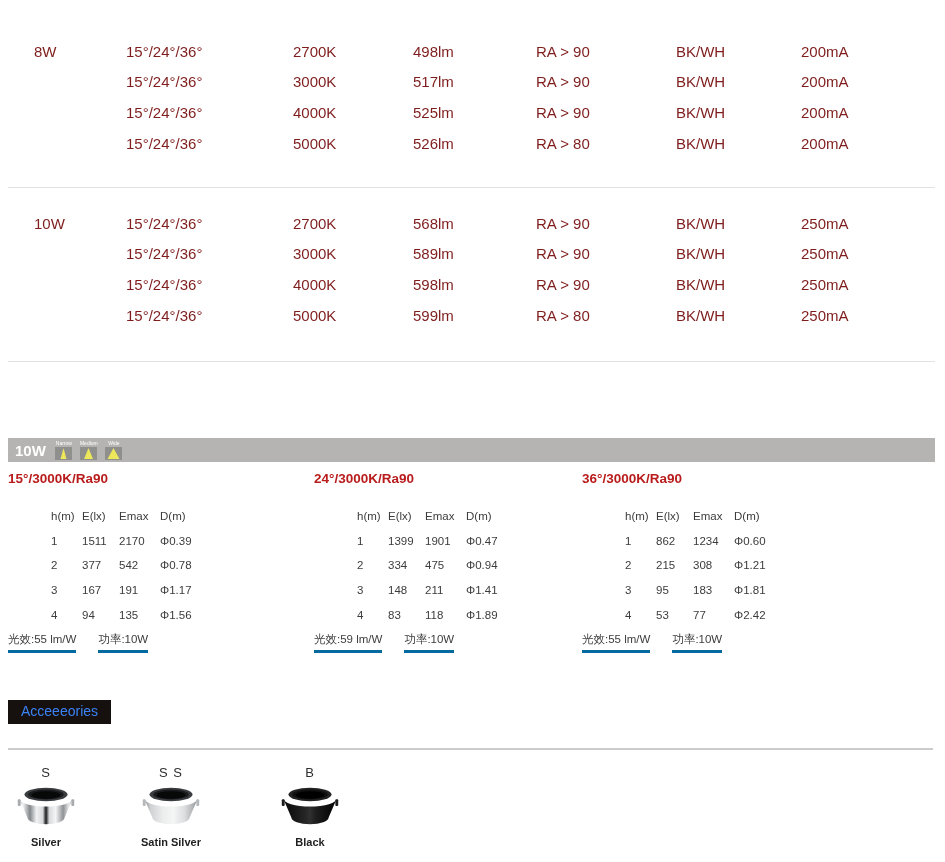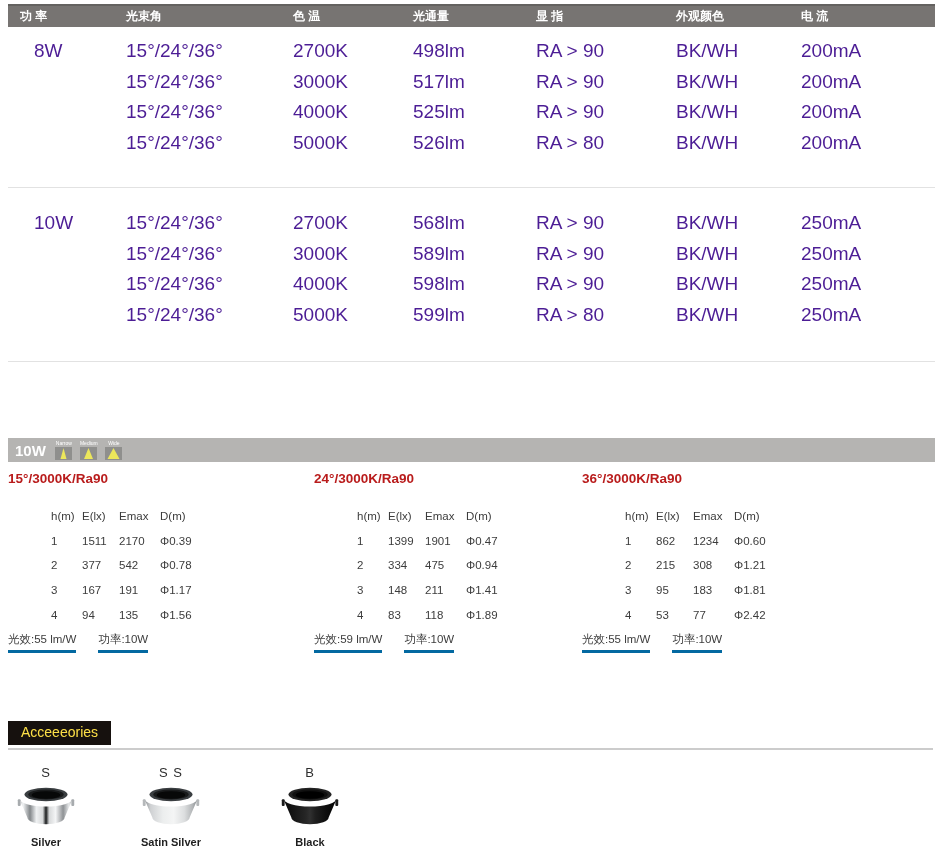--- a/index.html
+++ b/index.html
@@ -7,21 +7,21 @@
          font-family:"Liberation Sans", sans-serif; overflow:hidden;}
 
   
   .spec-header {position:absolute; left:8px; top:4px; width:915px; height:21px;
     background:#777472; border-top:2px solid #646260;
     display:grid; grid-template-columns:106px 167px 120px 123px 140px 125px 1fr;
     align-items:center; padding-left:12px; color:#ffffff; font-size:12px; font-weight:bold;
     box-sizing:content-box;}
   .spec-group {position:absolute; left:8px; width:915px; padding-left:12px;
     display:grid; grid-template-columns:106px 167px 120px 123px 140px 125px 1fr;
-    grid-auto-rows:30.6px; align-items:center; color:#4c1d95; font-size:19px;}
+    grid-auto-rows:30.6px; align-items:center; color:#7f1d1d; font-size:15px;}
   #group-8w {top:36px;} #group-10w {top:208px;}
   .power-cell {padding-left:14px;}
   .divider {position:absolute; left:8px; width:927px; border-top:1px solid #e2e2e2; height:0;}
   #divider-1 {top:187px;} #divider-2 {top:361px;}
 
   
   .banner {position:absolute; left:8px; top:438px; width:927px; height:24px;
     background:#b5b4b2; display:flex; align-items:flex-end;}
   .banner-label {color:#ffffff; font-size:15px; font-weight:bold; padding:0 0 4px 7px; line-height:1;}
   .beam-group {display:flex; gap:7px; margin-left:9px; padding-bottom:2px;}
@@ -33,45 +33,36 @@
   
   .pt-block {position:absolute; top:470px; width:152px;}
   #pt-0 {left:8px;} #pt-1 {left:314px;} #pt-2 {left:582px;}
   .pt-title {text-align:left; font-size:13.5px; font-weight:bold; color:#b91c1c; height:18px; line-height:18px;}
   .pt-grid {display:grid; grid-template-columns:31px 37px 41px 43px;
     grid-auto-rows:24.6px; align-items:center; font-size:11.5px; color:#3c3c3c; margin-top:16px;margin-left:43px;}
   .pt-footer {margin-top:5px; display:flex; gap:22px; font-size:11.5px; color:#3c3c3c; white-space:nowrap;}
   .pt-footer span {border-bottom:3px solid #0369a1; padding-bottom:3px;}
 
   
-  .acc-label {position:absolute; left:8px; top:721px; background:#16110e; color:#fde047;
+  .acc-label {position:absolute; left:8px; top:700px; background:#16110e; color:#3b82f6;
     font-size:14px; padding:3px 13px 5px;}
   .acc-divider {position:absolute; left:8px; top:748px; width:925px; height:0;
     border-top:2px solid #cccccc;}
   .acc-item {position:absolute; top:766px; width:64px;
     display:flex; flex-direction:column; align-items:center;}
   #acc-0 {left:14px;} #acc-1 {left:139px;} #acc-2 {left:278px;}
   .acc-code {font-size:13px; color:#2e2e2e; height:14px; line-height:14px; letter-spacing:1px; white-space:nowrap;}
   .acc-ring {margin-top:5px;}
   .acc-name {margin-top:3px; font-size:11px; font-weight:bold; color:#1f1f1f; white-space:nowrap;}
 </style>
 </head>
 <body>
 
 <div class="page">
 
-  <div class="spec-header">
-    <div>功 率</div>
-    <div>光束角</div>
-    <div>色 温</div>
-    <div>光通量</div>
-    <div>显 指</div>
-    <div>外观颜色</div>
-    <div>电 流</div>
-  </div>
 
   <div class="spec-group" id="group-8w">
     <div class="power-cell">8W</div>
     <div>15°/24°/36°</div>
     <div>2700K</div>
     <div>498lm</div>
     <div>RA &gt; 90</div>
     <div>BK/WH</div>
     <div>200mA</div>
 

